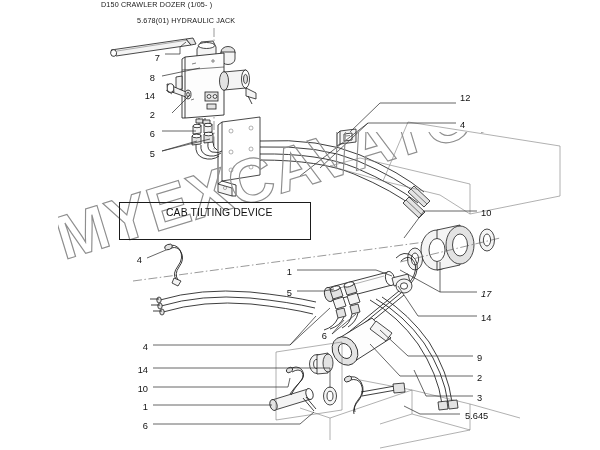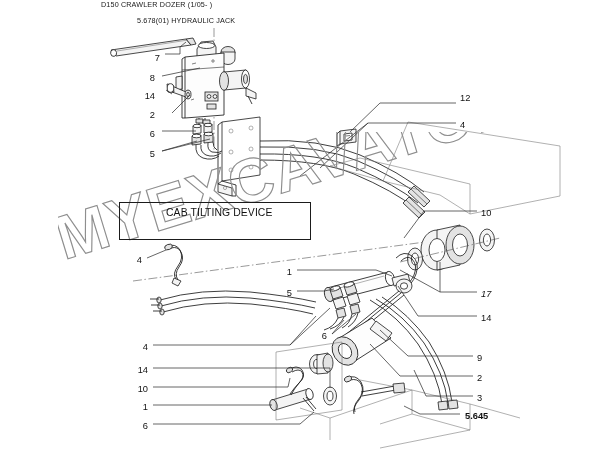--- a/index.html
+++ b/index.html
@@ -413,21 +413,21 @@
       <div class="callout r" style="top: 130px; right: 445px;">6</div>
       <div class="callout r" style="top: 150px; right: 445px;">5</div>
       <div class="callout" style="top: 94px; left: 460px;">12</div>
       <div class="callout" style="top: 121px; left: 460px;">4</div>
       <div class="callout" style="top: 209px; left: 481px;">10</div>
       <div class="callout" style="top: 290px; left: 481px; font-style: italic;">17</div>
       <div class="callout" style="top: 314px; left: 481px;">14</div>
       <div class="callout" style="top: 354px; left: 477px;">9</div>
       <div class="callout" style="top: 374px; left: 477px;">2</div>
       <div class="callout" style="top: 394px; left: 477px;">3</div>
-      <div class="callout" style="top: 412px; left: 465px; font-weight: bold;">5.645</div>
+      <div class="callout" style="top: 412px; left: 465px;">5.645</div>
       <div class="callout r" style="top: 268px; right: 308px;">1</div>
       <div class="callout r" style="top: 289px; right: 308px;">5</div>
       <div class="callout r" style="top: 332px; right: 273px;">6</div>
       <div class="callout r" style="top: 256px; right: 458px;">4</div>
       <div class="callout r" style="top: 343px; right: 452px;">4</div>
       <div class="callout r" style="top: 366px; right: 452px;">14</div>
       <div class="callout r" style="top: 385px; right: 452px;">10</div>
       <div class="callout r" style="top: 403px; right: 452px;">1</div>
       <div class="callout r" style="top: 422px; right: 452px;">6</div>
     </div>

